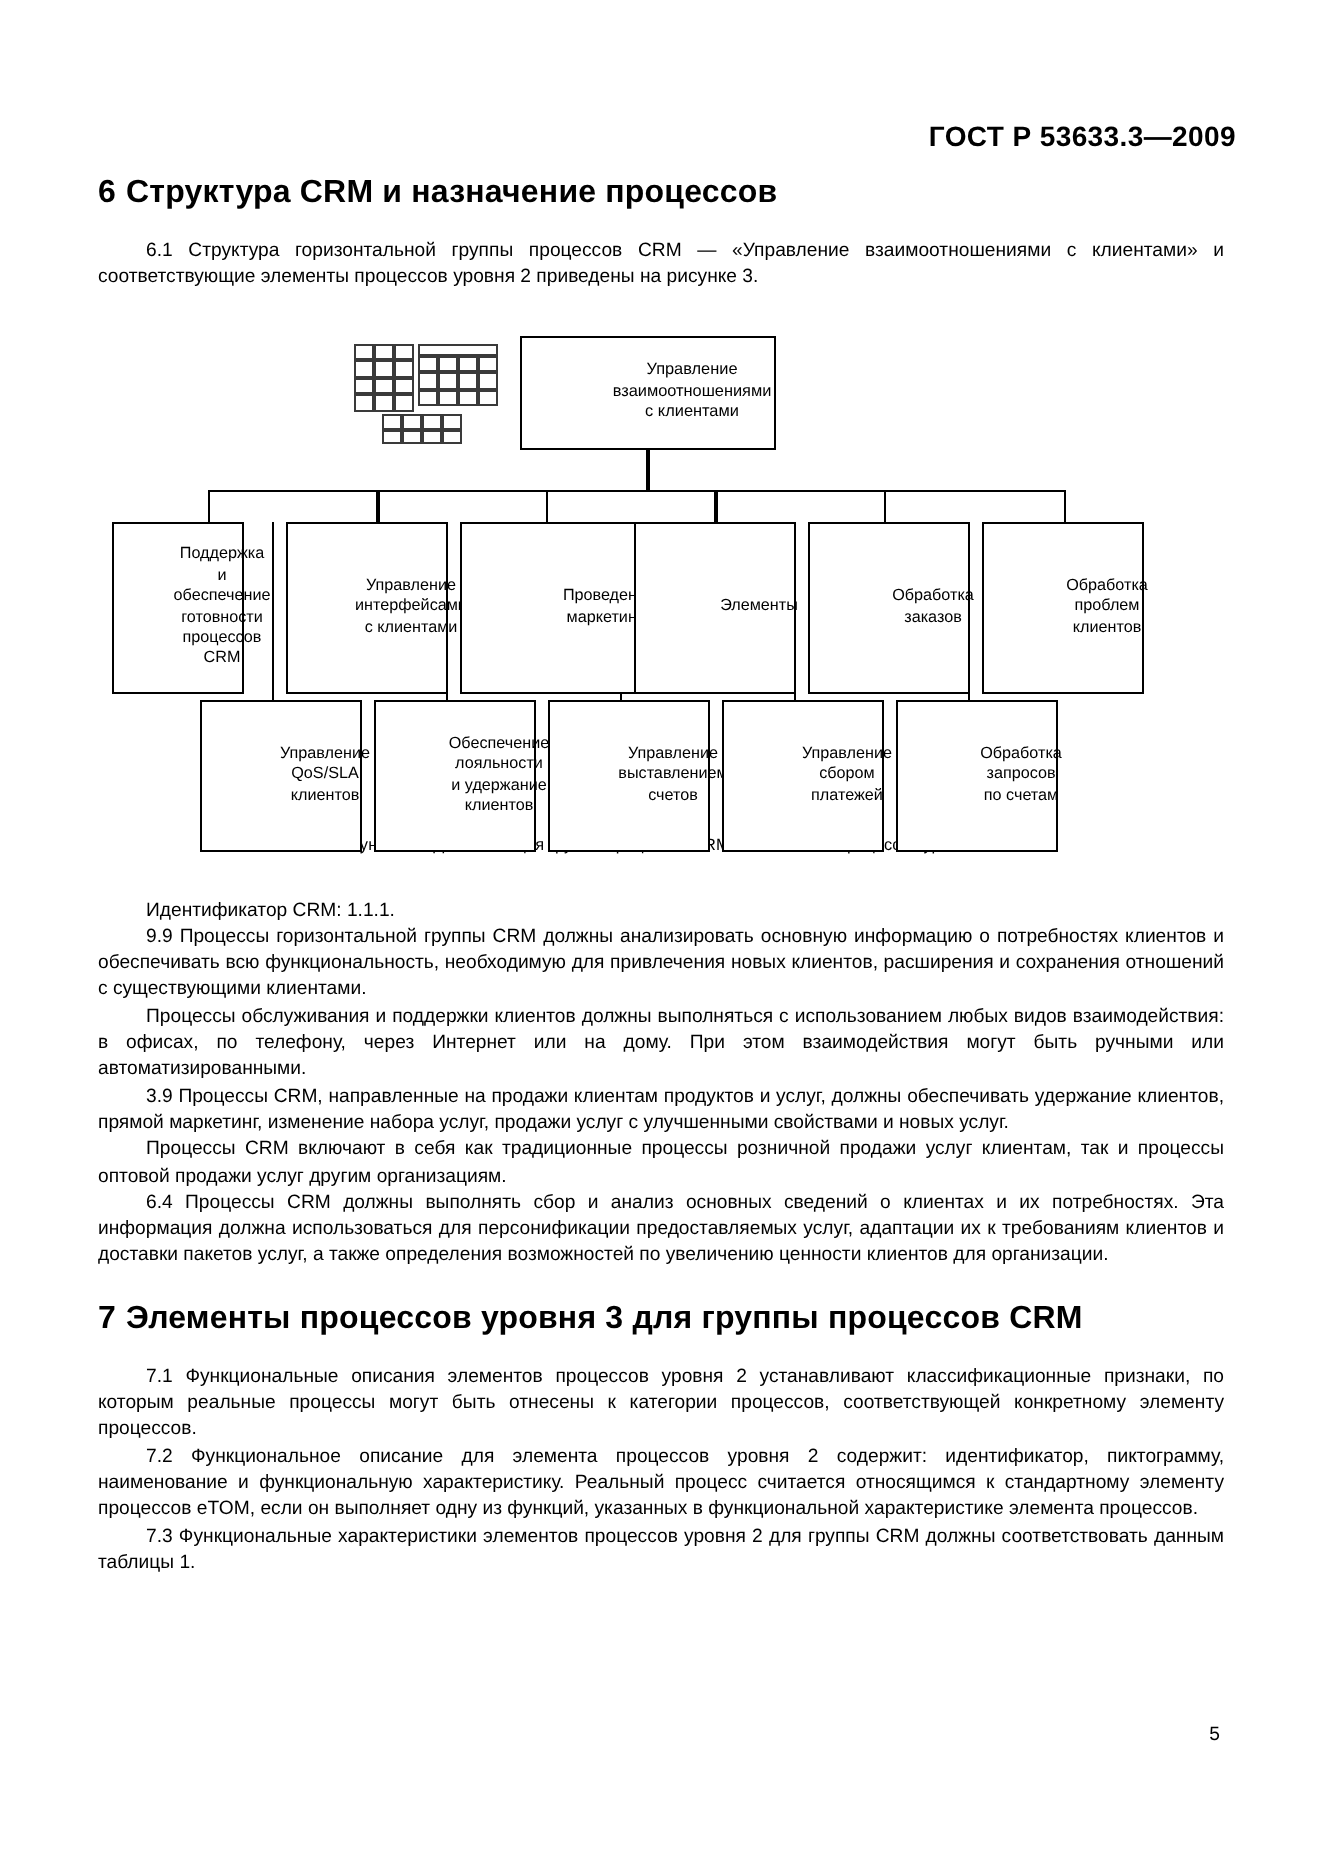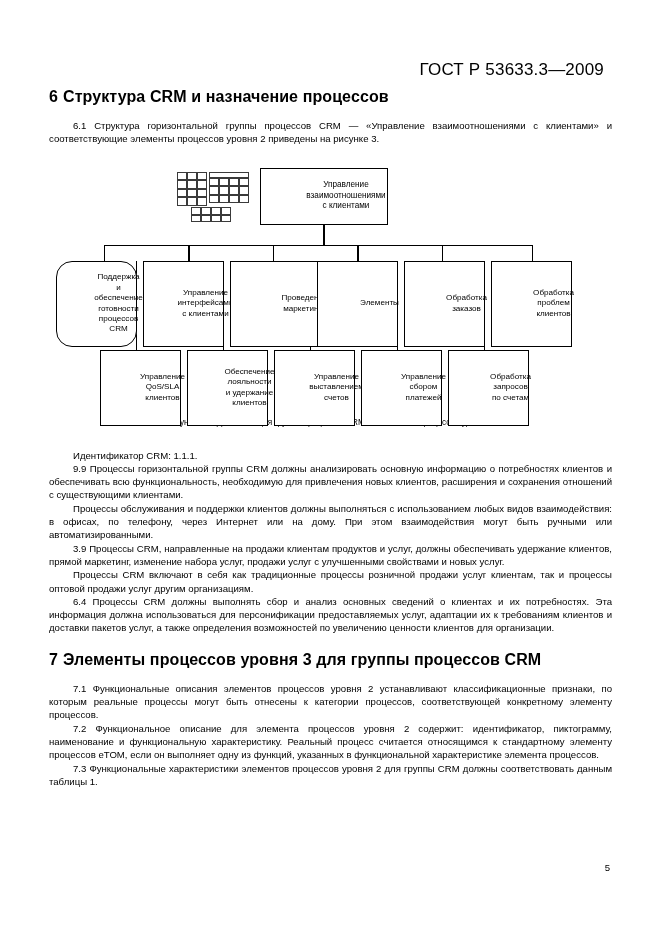--- a/index.html
+++ b/index.html
@@ -19,23 +19,23 @@
     position: absolute;
     left: 0; top: 0;
     width: 661px;
     height: 936px;
   }
 
   
   .doc-header {
     position: absolute;
     top: 60px;
-    right: 57px;
-    font-size: 17px;
-    font-weight: normal;
+    right: 43px;
+    font-size: 14px;
+    font-weight: bold;
     letter-spacing: 0.2px;
     white-space: nowrap;
   }
 
   
   .content {
     position: absolute;
     left: 49px;
     top: 88px;
     width: 563px;
@@ -193,21 +193,21 @@
 
       <div class="line hline" style="left:55px; top:85.5px; width:429px;"></div>
 
       <div class="line vline" style="left:55px;    top:85.5px; height:17px;"></div>
       <div class="line vline" style="left:139.4px; top:85.5px; height:17px;"></div>
       <div class="line vline" style="left:223.8px; top:85.5px; height:17px;"></div>
       <div class="line vline" style="left:308.2px; top:85.5px; height:17px;"></div>
       <div class="line vline" style="left:392.6px; top:85.5px; height:17px;"></div>
       <div class="line vline" style="left:482.6px; top:85.5px; height:17px;"></div>
 
-      <div class="node" style="left:7px;   top:101px; width:81px; height:86px;border-radius:16px;">
+      <div class="node" style="left:7px;   top:101px; width:66px; height:86px;">
         <span class="lbl">Поддержка<br>и обеспечение<br>готовности<br>процессов<br>CRM</span>
       </div>
       <div class="node" style="left:94px;  top:101px; width:81px; height:86px;">
         <span class="lbl">Управление<br>интерфейсами<br>с клиентами</span>
       </div>
       <div class="node" style="left:181px; top:101px; width:105px; height:86px;">
         <span class="lbl">Проведение<br>маркетинга</span>
       </div>
       <div class="node" style="left:268px; top:101px; width:81px; height:86px;">
         <span class="lbl">Элементы</span>

